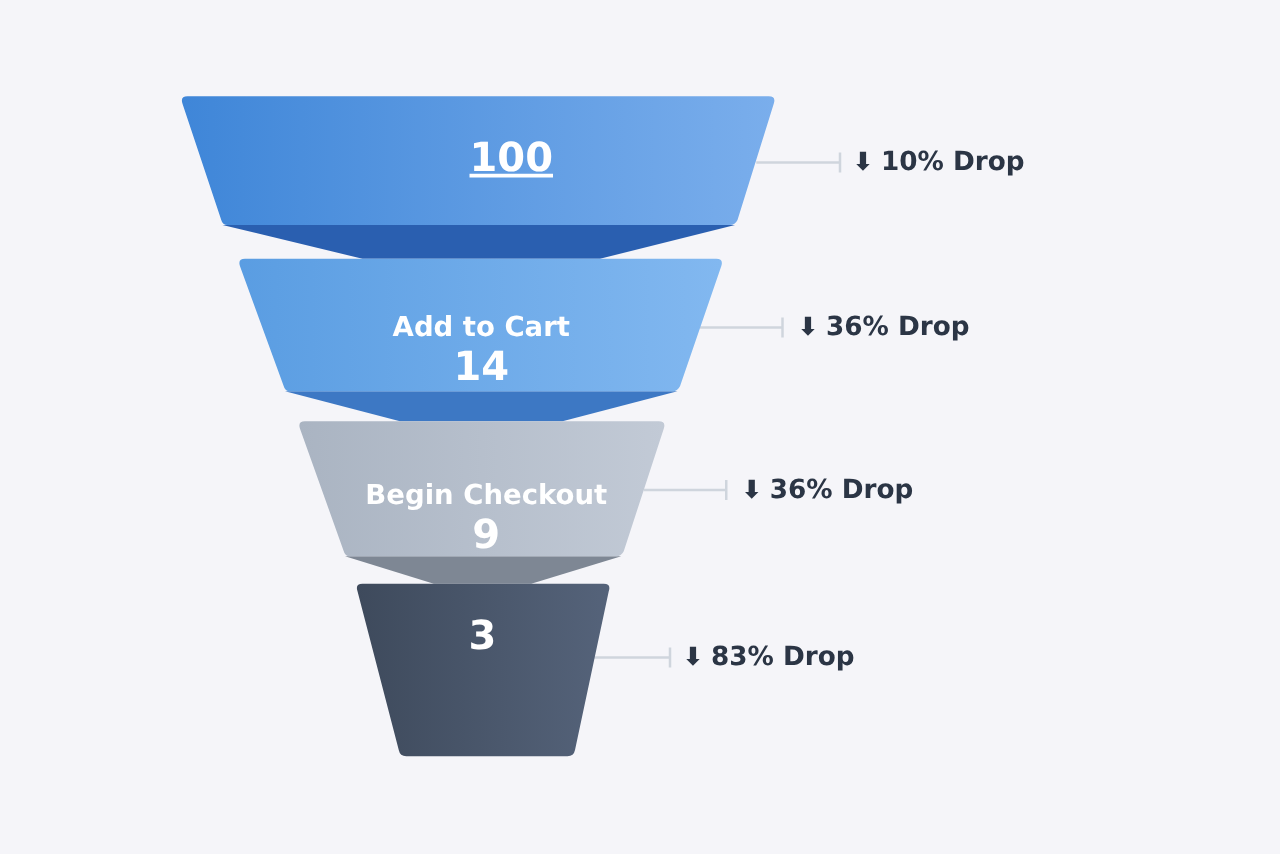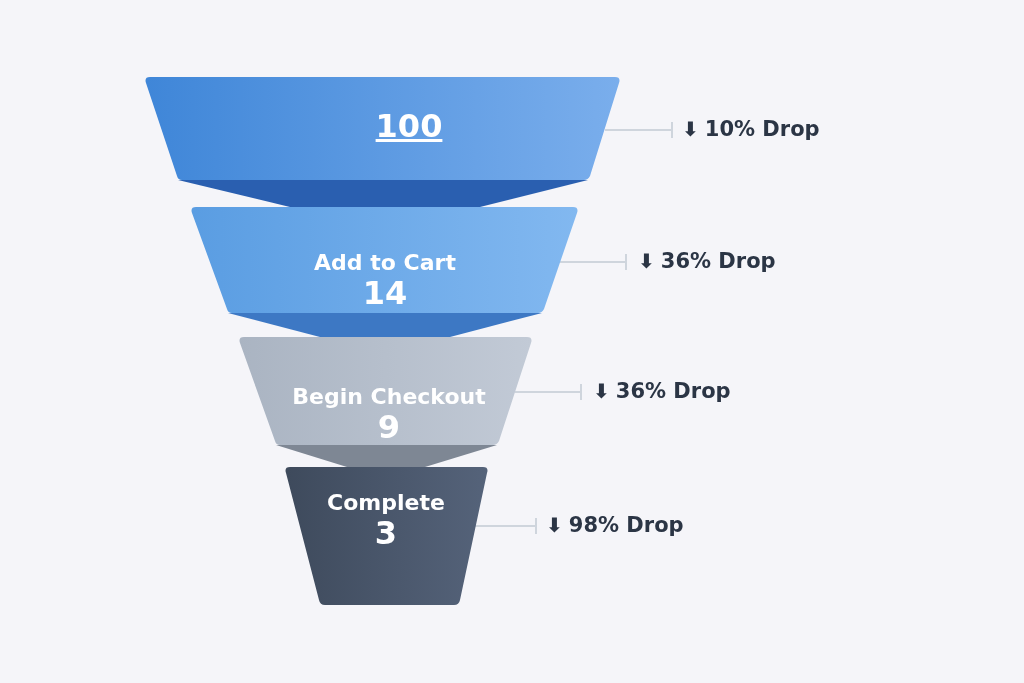--- a/index.html
+++ b/index.html
@@ -82,32 +82,31 @@
 </div>
 <div class="stage-text" style="left:385px; top:250px;">
   <span class="stage-label">Add to Cart</span>
   <span class="stage-value">14</span>
 </div>
 <div class="stage-text" style="left:389px; top:352px;margin-top:32px;">
   <span class="stage-label">Begin Checkout</span>
   <span class="stage-value">9</span>
 </div>
 <div class="stage-text" style="left:386px; top:490px;">
-  <span class="stage-label">Complete</span>
   <span class="stage-value">3</span>
 </div>
 
 <div class="drop-label" style="left:682px; top:117px;">
   <span class="drop-arrow">⬇</span>
   <span>10% Drop</span>
 </div>
 <div class="drop-label" style="left:638px; top:249px;">
   <span class="drop-arrow">⬇</span>
   <span>36% Drop</span>
 </div>
 <div class="drop-label" style="left:593px; top:379px;">
   <span class="drop-arrow">⬇</span>
   <span>36% Drop</span>
 </div>
 <div class="drop-label" style="left:546px; top:513px;">
   <span class="drop-arrow">⬇</span>
-  <span>98% Drop</span>
+  <span>83% Drop</span>
 </div>
 
 </body></html>

